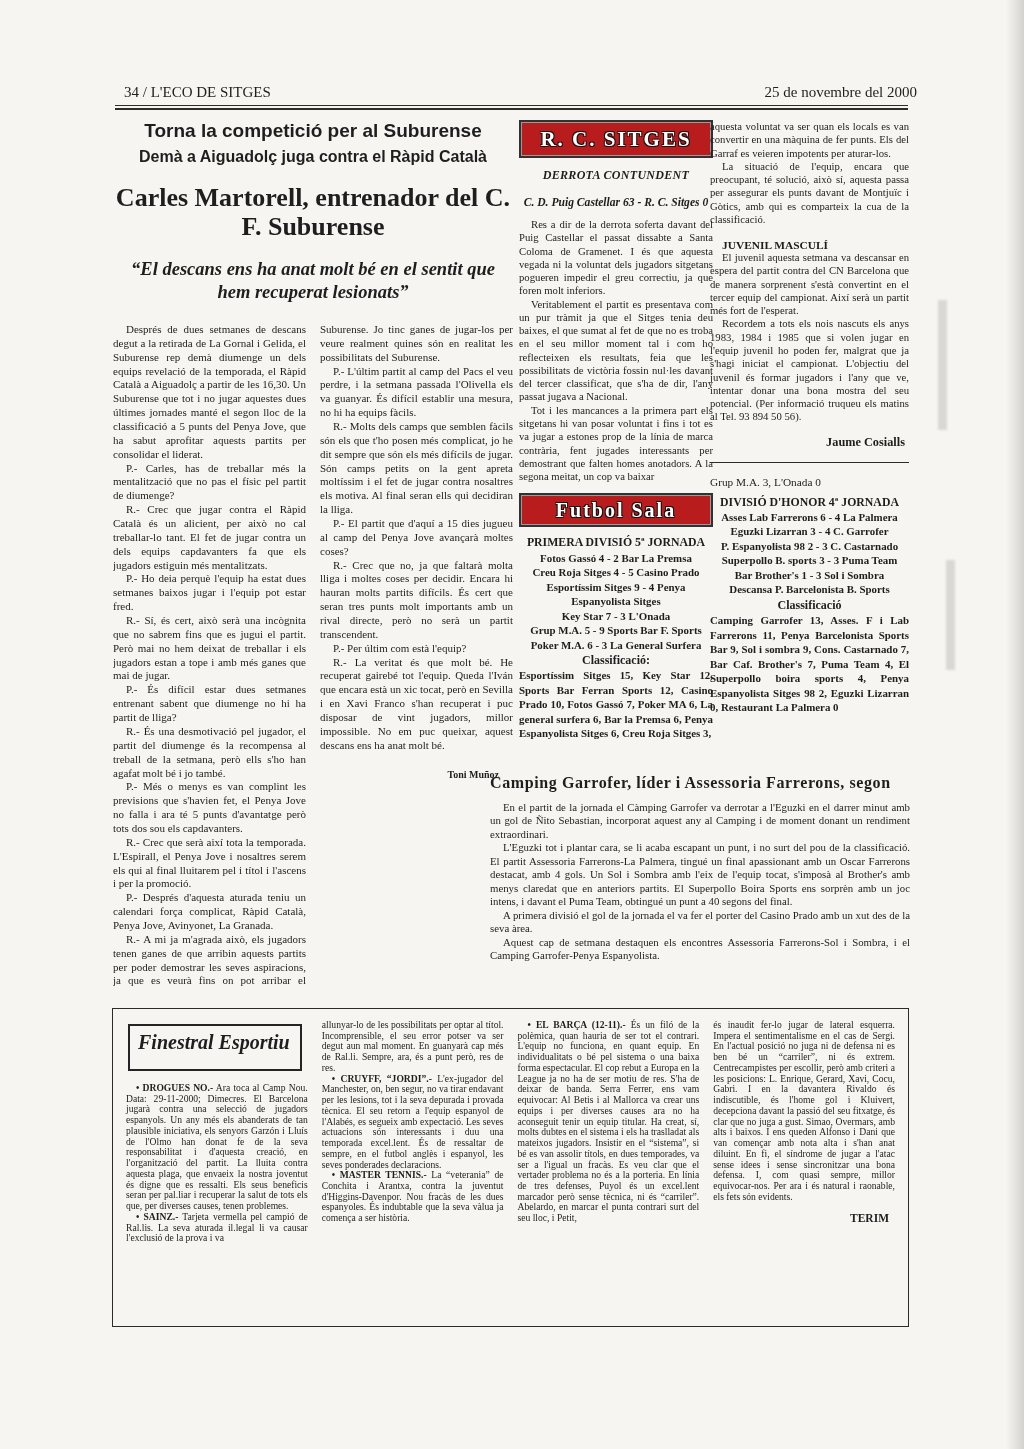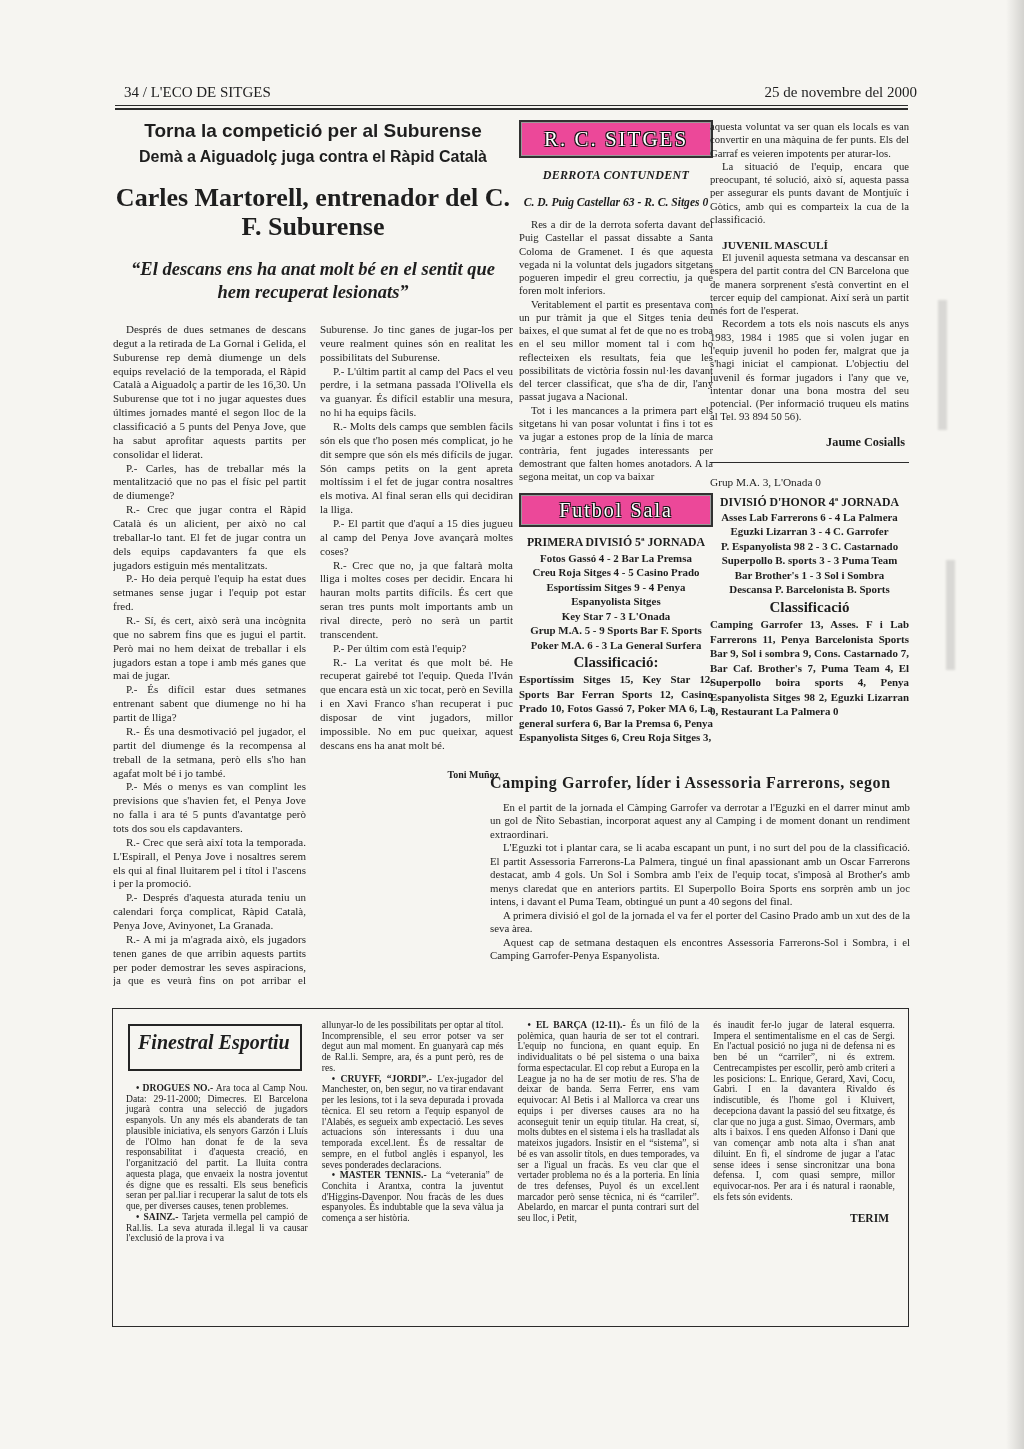--- a/index.html
+++ b/index.html
@@ -31,32 +31,32 @@
   .sig { font-weight:bold; }
   .sig-toni { margin-top:16px; text-align:right; padding-right:14px; font-size:10px; break-inside:avoid; }
 
   
   .body p { text-indent:12px; text-align:justify; font-size:10.7px; line-height:1.24; }
   .body p.cont { text-indent:0; }
 
   
   #mid { position:absolute; left:519px; top:120px; width:194px; }
   .box-head { height:38px; display:flex; align-items:center; justify-content:center;
-          background:#ec4899; border:2px solid #313131; box-shadow:inset 0 0 0 1px #9a9a9a;
-          color:#fff; font-weight:normal; font-size:21px; letter-spacing:2px;
+          background:#b91c1c; border:2px solid #313131; box-shadow:inset 0 0 0 1px #9a9a9a;
+          color:#fff; font-weight:bold; font-size:21px; letter-spacing:2px;
           text-shadow:1px 1px 0 #141414, -1px 1px 0 #141414, 1px -1px 0 #141414, -1px -1px 0 #141414; }
   .rc-sub { margin-top:10px; text-align:center; font-weight:bold; font-style:italic;
           font-size:12px; letter-spacing:0.3px; }
   .scoreline { margin-top:13px; margin-bottom:9px; text-align:center; font-weight:bold;
           font-style:italic; font-size:11.6px; white-space:nowrap; }
   .futbol-head { margin-top:10px; height:34px; font-size:20px; }
   .division { margin-top:8px; }
   .div-head { text-align:center; font-weight:bold; font-size:11.8px; line-height:1.3; }
   .result { text-align:center; font-weight:bold; font-size:10.9px; line-height:1.33; }
-  .classif-label { text-align:center; font-weight:bold; font-size:15px; line-height:1.35; }
+  .classif-label { text-align:center; font-weight:bold; font-size:12px; line-height:1.35; }
   .classif { font-weight:bold; font-size:10.9px; line-height:1.33; text-align:justify; }
 
   
   #rightcol { position:absolute; left:710px; top:120px; width:199px; }
   .juvenil-head { font-weight:bold; font-size:11.4px; margin-top:13px; text-indent:12px; }
   .sig-jaume { margin-top:11px; text-align:right; font-size:12.3px; padding-right:4px; }
   .right-rule { margin-top:12px; border-top:1px solid #2b2b2b; }
   .pre-result { margin-top:13px; font-size:11.3px; }
   #rightcol .division { margin-top:7px; }
 
@@ -91,21 +91,21 @@
 
   <section id="suburense">
     <div class="kicker">Torna la competició per al Suburense</div>
     <div class="subkicker">Demà a Aiguadolç juga contra el Ràpid Català</div>
     <h1 class="art-title">Carles Martorell, entrenador del C. F. Suburense</h1>
     <div class="art-quote">“El descans ens ha anat molt bé en el sentit que hem recuperat lesionats”</div>
     <div class="interview">
       <p>Després de dues setmanes de descans degut a la retirada de La Gornal i Gelida, el Suburense rep demà diumenge un dels equips revelació de la temporada, el Ràpid Català a Aiguadolç a partir de les 16,30. Un Suburense que tot i no jugar aquestes dues últimes jornades manté el segon lloc de la classificació a 5 punts del Penya Jove, que ha sabut aprofitar aquests partits per consolidar el liderat.</p>
       <p>P.- Carles, has de treballar més la mentalització que no pas el físic pel partit de diumenge?</p>
       <p>R.- Crec que jugar contra el Ràpid Català és un alicient, per això no cal treballar-lo tant. El fet de jugar contra un dels equips capdavanters fa que els jugadors estiguin més mentalitzats.</p>
-      <p>P.- Ho deia perquè l'equip ha estat dues setmanes sense jugar i l'equip pot estar fred.</p>
+      <p>P.- Ho deia perquè l'equip ha estat dues setmanes baixos jugar i l'equip pot estar fred.</p>
       <p>R.- Sí, és cert, això serà una incògnita que no sabrem fins que es jugui el partit. Però mai no hem deixat de treballar i els jugadors estan a tope i amb més ganes que mai de jugar.</p>
       <p>P.- És difícil estar dues setmanes entrenant sabent que diumenge no hi ha partit de lliga?</p>
       <p>R.- És una desmotivació pel jugador, el partit del diumenge és la recompensa al treball de la setmana, però ells s'ho han agafat molt bé i jo també.</p>
       <p>P.- Més o menys es van complint les previsions que s'havien fet, el Penya Jove no falla i ara té 5 punts d'avantatge però tots dos sou els capdavanters.</p>
       <p>R.- Crec que serà així tota la temporada. L'Espirall, el Penya Jove i nosaltres serem els qui al final lluitarem pel i títol i l'ascens i per la promoció.</p>
       <p>P.- Després d'aquesta aturada teniu un calendari força complicat, Ràpid Català, Penya Jove, Avinyonet, La Granada.</p>
       <p>R.- A mi ja m'agrada això, els jugadors tenen ganes de que arribin aquests partits per poder demostrar les seves aspiracions, ja que es veurà fins on pot arribar el Suburense. Jo tinc ganes de jugar-los per veure realment quines són en realitat les possibilitats del Suburense.</p>
       <p>P.- L'últim partit al camp del Pacs el veu perdre, i la setmana passada l'Olivella els va guanyar. És difícil establir una mesura, no hi ha equips fàcils.</p>
       <p>R.- Molts dels camps que semblen fàcils són els que t'ho posen més complicat, jo he dit sempre que són els més difícils de jugar. Són camps petits on la gent apreta moltíssim i el fet de jugar contra nosaltres els motiva. Al final seran ells qui decidiran la lliga.</p>
       <p>P.- El partit que d'aquí a 15 dies jugueu al camp del Penya Jove avançarà moltes coses?</p>

